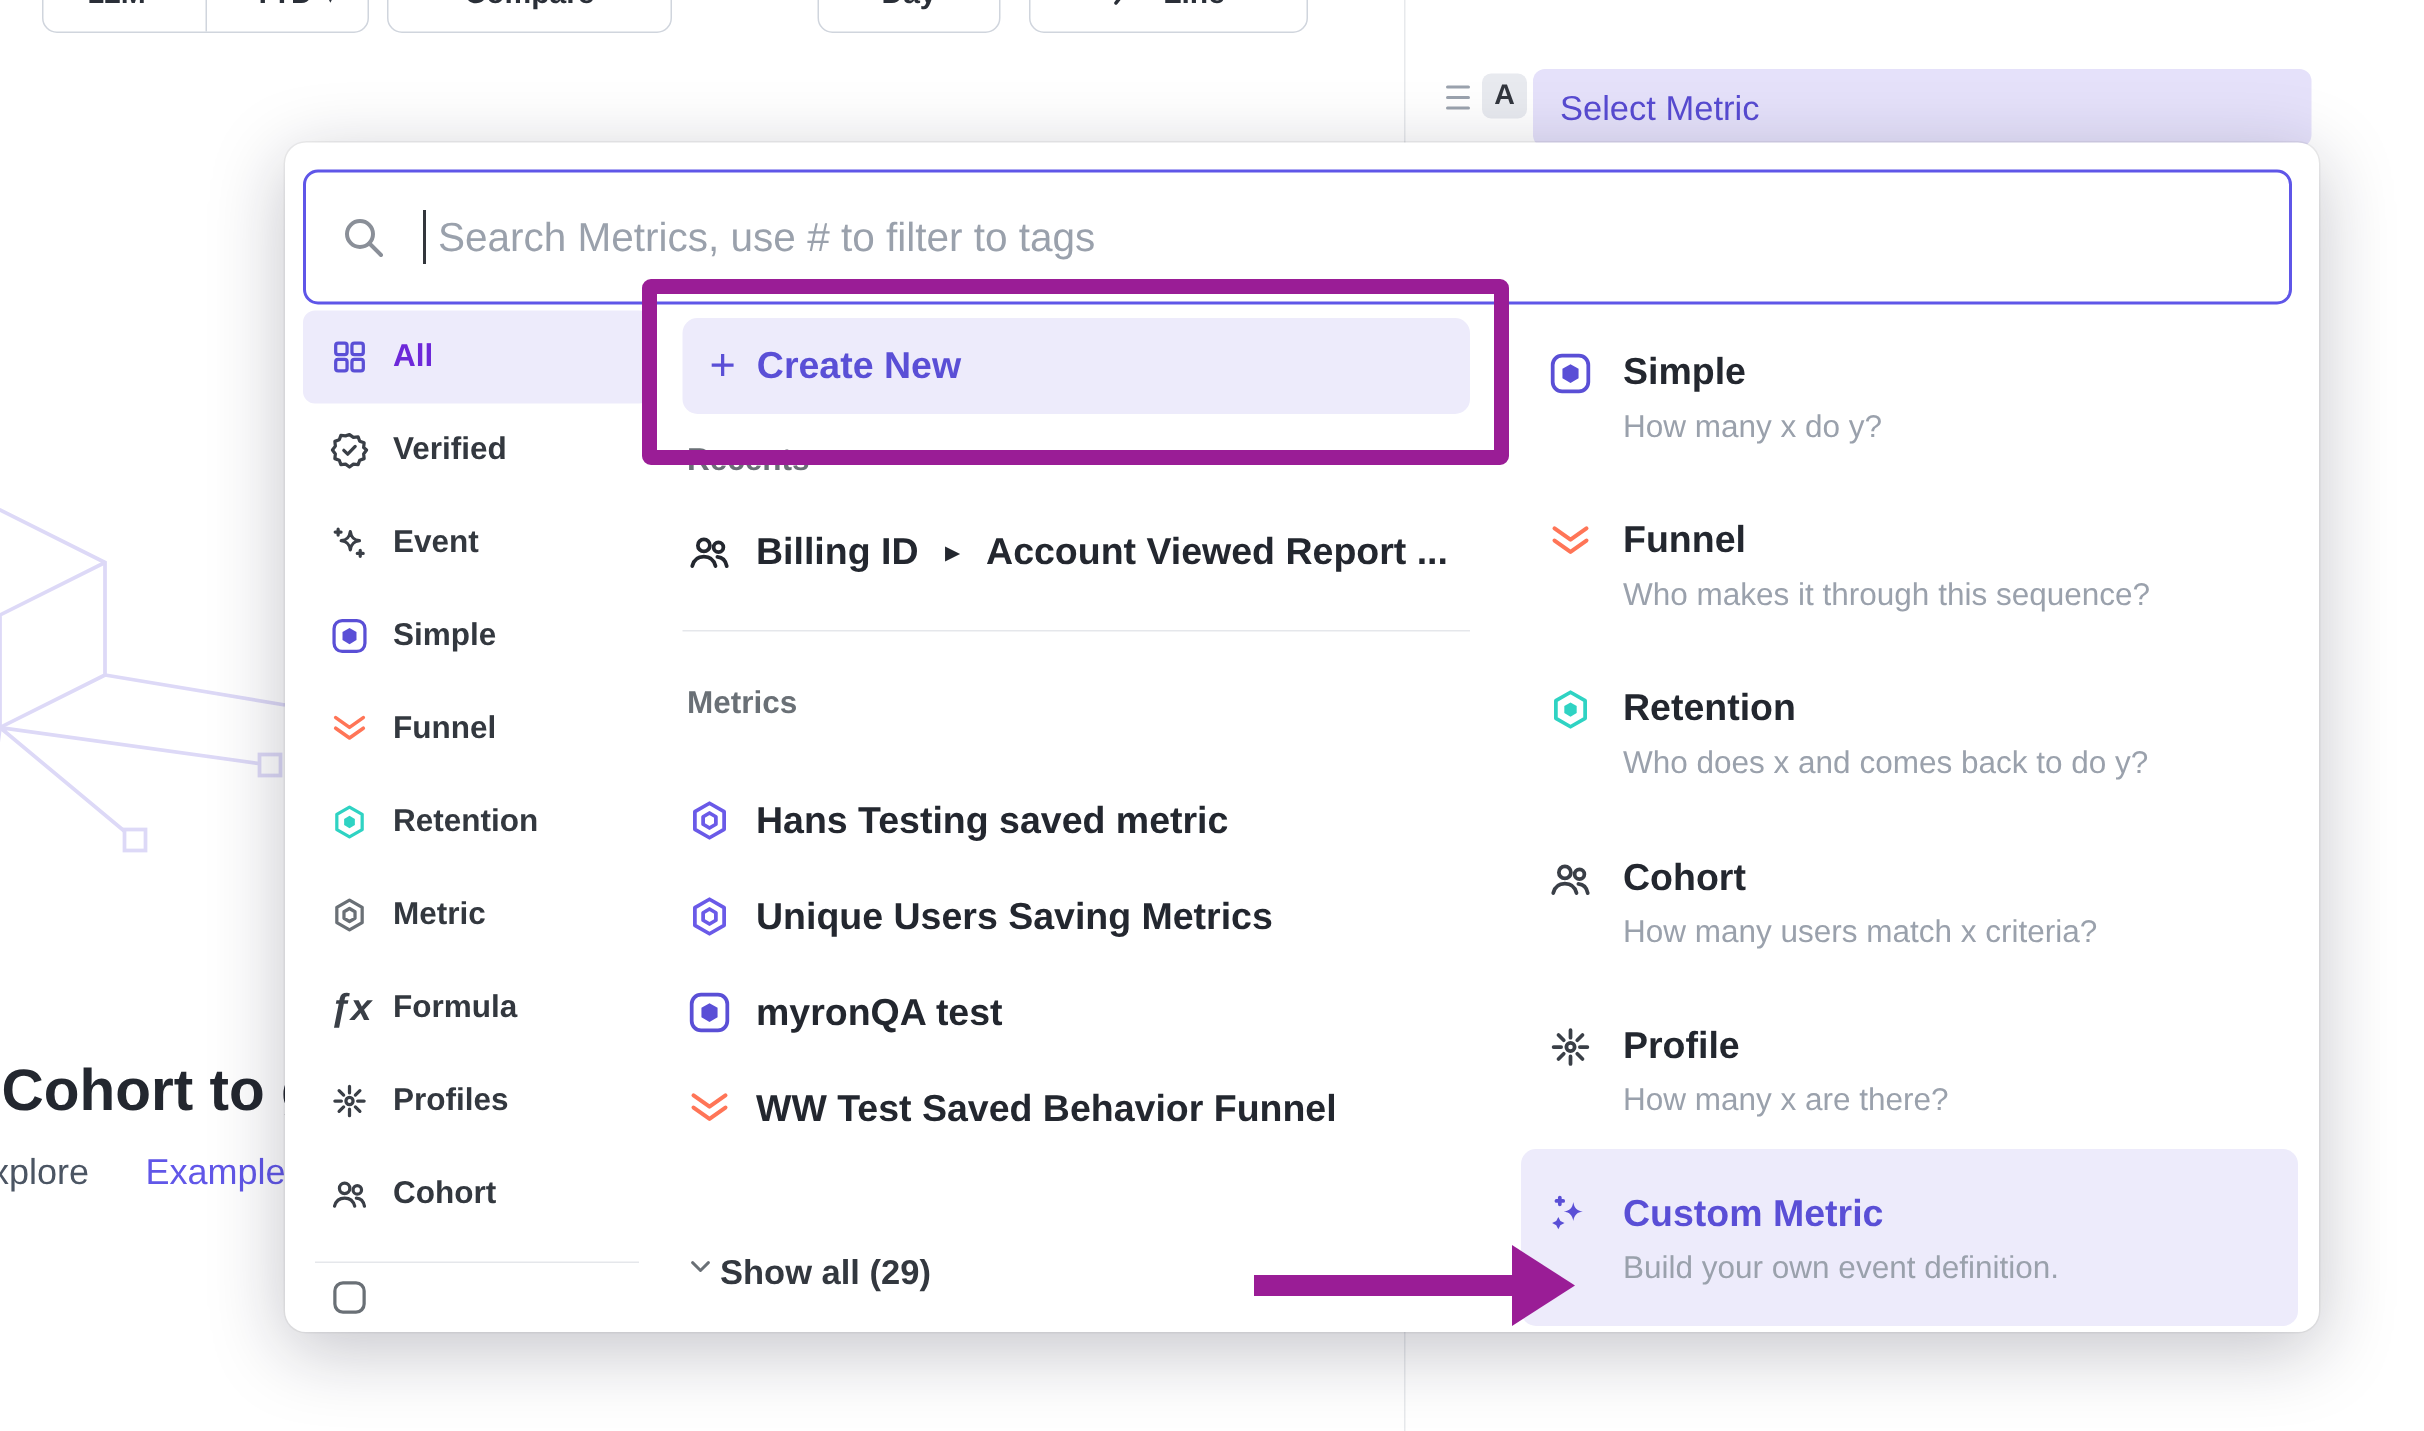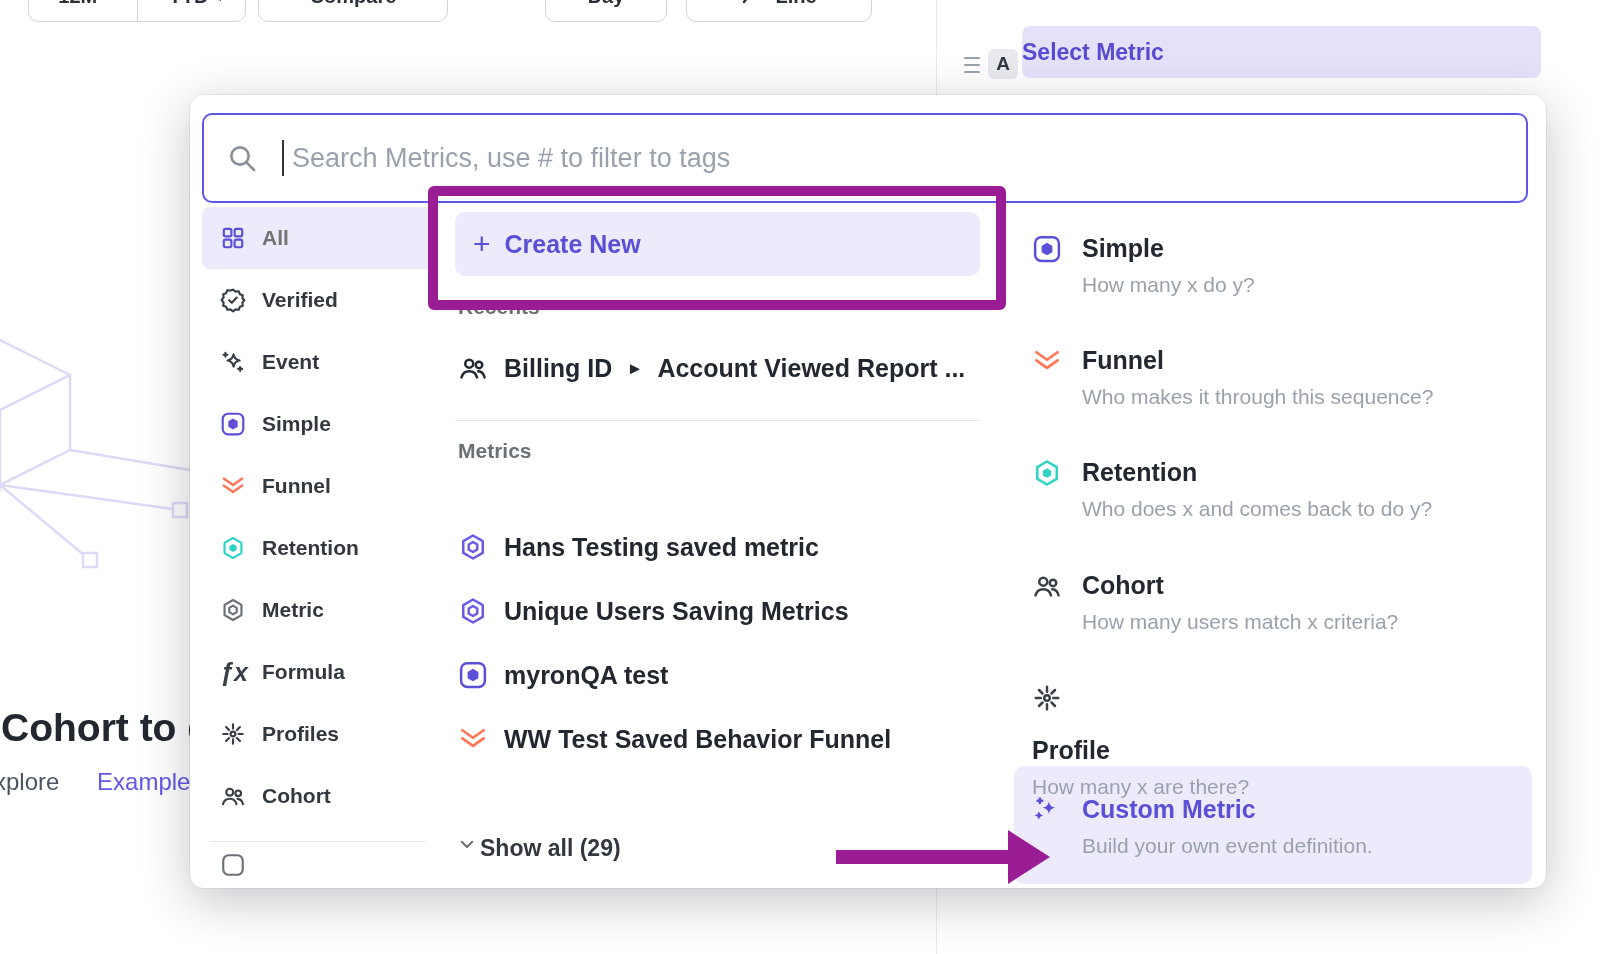--- a/index.html
+++ b/index.html
@@ -20,37 +20,37 @@
   .illus{position:absolute;left:-60px;top:330px;z-index:1;}
 
   .headline{position:absolute;left:1px;top:706px;font-size:39px;font-weight:700;color:#23272f;z-index:1;white-space:nowrap;}
   .explore{position:absolute;left:-22px;top:768px;font-size:24px;color:#4b5563;z-index:1;white-space:nowrap;}
   .explore .lnk{color:#6157e8;font-weight:400;margin-left:31px;}
 
   .drag-handle{position:absolute;left:964px;top:57px;display:flex;flex-direction:column;gap:5px;}
   .drag-handle i{display:block;width:16px;height:2px;background:#9aa2ad;border-radius:1px;}
   .a-badge{position:absolute;left:988px;top:49px;width:30px;height:30px;background:#e8eaef;border-radius:6px;
            display:flex;align-items:center;justify-content:center;font-weight:700;font-size:19px;color:#32363e;}
-  .metric-pill{position:absolute;left:1022px;top:26px;width:519px;height:52px;background:#e5e1fa;border-radius:8px;
-           display:flex;align-items:center;color:#584bd2;font-size:23px;font-weight:700;box-sizing:border-box;}
+  .metric-pill{position:absolute;left:1022px;top:46px;width:519px;height:52px;background:#e5e1fa;border-radius:8px;
+           display:flex;align-items:center;padding-left:18px;color:#584bd2;font-size:23px;font-weight:400;box-sizing:border-box;}
 
   
   .modal{position:absolute;left:190px;top:95px;width:1356px;height:793px;background:#fff;border-radius:14px;
          box-shadow:0 12px 50px rgba(20,20,43,.25),0 0 0 1px rgba(0,0,0,.05);overflow:hidden;z-index:20;}
   .search{position:absolute;left:12px;top:18px;width:1326px;height:90px;border:2px solid #5f56e8;border-radius:10px;
           display:flex;align-items:center;padding:0 22px;box-sizing:border-box;background:#fff;}
   .search .sicon{width:32px;height:32px;flex:0 0 32px;margin-right:24px;}
   .search .caret{width:2px;height:36px;background:#33363c;flex:0 0 2px;}
   .search input{flex:1;border:none;outline:none;font-family:inherit;font-size:27px;color:#23272f;background:transparent;margin-left:6px;}
   .search input::placeholder{color:#9aa1ac;}
 
   .side{position:absolute;left:12px;top:112px;width:232px;}
   .side-item{height:62px;display:flex;align-items:center;gap:16px;padding-left:18px;border-radius:8px;
              font-size:21px;font-weight:600;color:#33383f;}
-  .side-item.active{background:#edebfb;color:#737373;}
+  .side-item.active{background:#edebfb;color:#6d28d9;}
   .icn{width:26px;height:26px;flex:0 0 26px;}
   .fx{font-style:italic;font-weight:700;font-size:25px;color:#3a3f47;width:26px;}
   .side-divider{height:1px;background:#e5e7eb;margin:14px 8px 0 8px;}
   .side-partial{margin-top:10px;padding-left:18px;}
 
   .create-btn{position:absolute;left:265px;top:117px;width:525px;height:64px;background:#edebfb;border-radius:10px;
               display:flex;align-items:center;gap:14px;padding-left:18px;color:#5a4fd6;font-size:25px;font-weight:700;box-sizing:border-box;}
   .plus{font-size:30px;font-weight:400;line-height:1;}
   .sect-h{position:absolute;font-size:21px;font-weight:700;color:#6a7076;}
   .recent-item{position:absolute;left:268px;top:258px;display:flex;align-items:center;gap:16px;
@@ -264,21 +264,21 @@
             <path d="M16.2 14.6c2.6.2 4.4 1.8 5 4.9"></path>
           </svg>
       </span>
       <span>Billing ID</span>
       <span class="sep-arrow">▸</span>
       <span>Account Viewed Report ...</span>
     </div>
 
     <div class="mid-divider"></div>
 
-    <div class="sect-h" style="left:268px;top:344px;">Metrics</div>
+    <div class="sect-h" style="left:268px;top:362px;">Metrics</div>
 
     <div class="metric-list">
       <div class="metric-item">
         <span class="micn">
           <svg viewBox="0 0 24 24" width="30" height="30" fill="none" stroke="#6a5ae8" stroke-width="2" stroke-linejoin="round">
               <path d="M12 2.8l7.8 4.5v9.4L12 21.2l-7.8-4.5V7.3z"></path>
               <path d="M12 8l3.4 2v4l-3.4 2-3.4-2v-4z"></path>
             </svg>
         </span>
         <span>Hans Testing saved metric</span>
@@ -370,21 +370,21 @@
             <circle cx="16.8" cy="9.5" r="2.6"></circle>
             <path d="M16.2 14.6c2.6.2 4.4 1.8 5 4.9"></path>
           </svg>
       </span>
       <div>
         <div class="ttitle">Cohort</div>
         <div class="tdesc">How many users match x criteria?</div>
       </div>
     </div>
 
-    <div class="type-card" style="top:585px;flex-direction:column;">
+    <div class="type-card" style="top:585px;">
       <span class="ticn">
         <svg viewBox="0 0 24 24" width="30" height="30" fill="none" stroke="#3a3f47" stroke-width="2" stroke-linecap="round">
             <path d="M12 3v4M12 17v4M3 12h4M17 12h4M5.6 5.6l2.8 2.8M15.6 15.6l2.8 2.8M18.4 5.6l-2.8 2.8M8.4 15.6l-2.8 2.8"></path>
             <circle cx="12" cy="12" r="2.2"></circle>
           </svg>
       </span>
       <div>
         <div class="ttitle">Profile</div>
         <div class="tdesc">How many x are there?</div>
       </div>

